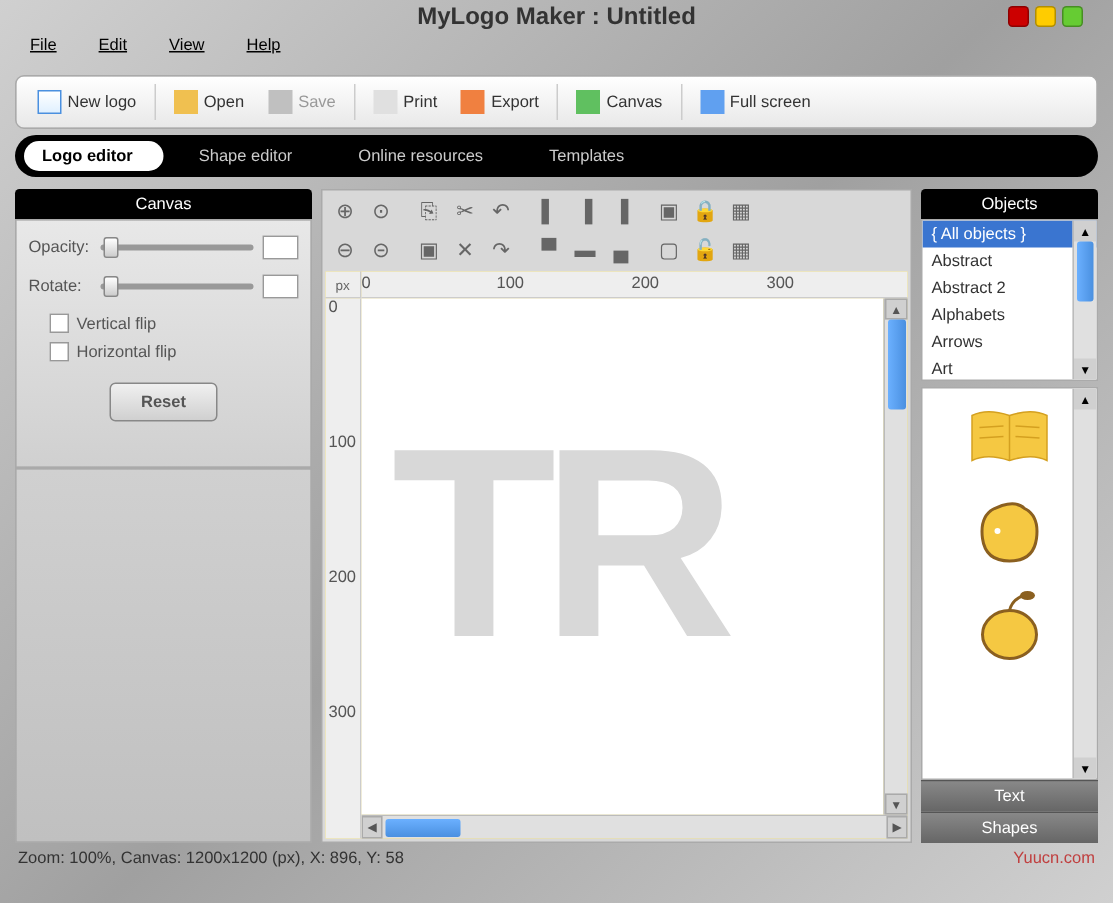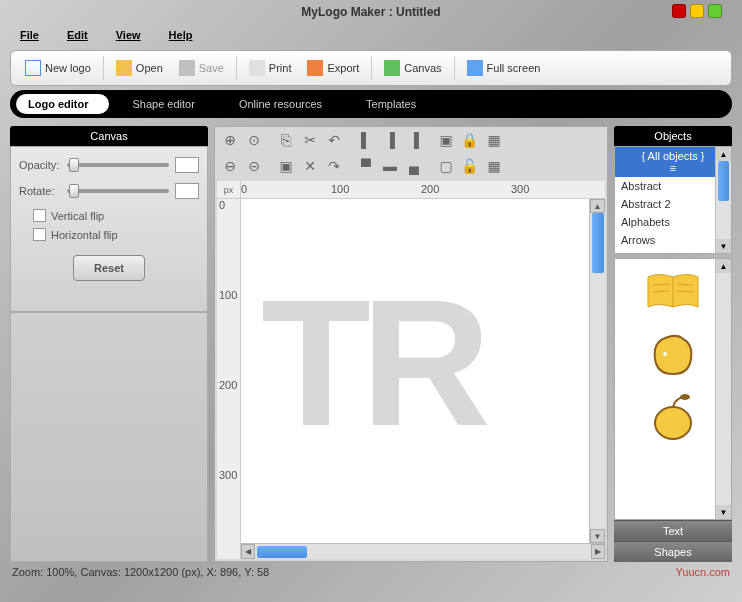--- a/index.html
+++ b/index.html
@@ -1,26 +1,26 @@
 <!DOCTYPE html>
 <html><head>
 <meta charset="utf-8">
 <style>
 * { margin: 0; padding: 0; box-sizing: border-box; font-family: Tahoma, Arial, sans-serif; font-size: 11px; }
 body { width: 742px; height: 602px; background: linear-gradient(135deg, #d0d0d0, #b8b8b8, #a0a0a0, #b8b8b8, #d0d0d0); overflow: hidden; }
 
 .titlebar { height: 24px; display: flex; align-items: center; justify-content: center; position: relative; }
-.titlebar-text { font-weight: bold; font-size: 12px; color: #333; }
+.titlebar-text { font-weight: bold; font-size: 16px; color: #333; }
 .window-controls { position: absolute; right: 20px; top: 4px; display: flex; gap: 4px; }
 .window-btn { width: 14px; height: 14px; border-radius: 3px; border: 1px solid rgba(0,0,0,0.3); }
 .btn-red { background: #cc0000; }
 .btn-yellow { background: #ffcc00; }
 .btn-green { background: #66cc33; }
 
-.menubar { height: 22px; display: flex; align-items: center; padding: 0 20px; gap: 28px; font-weight: bold; }
+.menubar { height: 22px; display: flex; padding: 0 20px; gap: 28px; }
 .menubar span { text-decoration: underline; cursor: pointer; color: #000; }
 
 .toolbar { height: 36px; margin: 4px 10px; background: linear-gradient(to bottom, #fff, #e8e8e8); border: 1px solid #aaa; border-radius: 6px; display: flex; align-items: center; padding: 0 8px; gap: 4px; }
 .toolbar-btn { display: flex; align-items: center; gap: 4px; padding: 4px 6px; cursor: pointer; color: #333; }
 .toolbar-btn.disabled { color: #999; }
 .tb-icon { width: 16px; height: 16px; display: inline-block; }
 .tb-sep { width: 1px; height: 24px; background: #ccc; margin: 0 2px; }
 
 .navbar { height: 28px; margin: 4px 10px; background: #000; border-radius: 14px; display: flex; align-items: center; padding: 0 6px; gap: 4px; }
 .nav-item { padding: 4px 20px; color: #ccc; cursor: pointer; border-radius: 10px; }
@@ -61,21 +61,21 @@
 .vscroll-thumb { position: absolute; top: 14px; left: 2px; width: 12px; height: 60px; background: linear-gradient(to right, #6bb0ff, #4a90e0); border-radius: 2px; }
 .vscroll-arrow { height: 14px; background: #d0d0d0; border: 1px solid #aaa; display: flex; align-items: center; justify-content: center; font-size: 8px; color: #555; }
 .hscroll { height: 16px; background: #e0e0e0; border-top: 1px solid #bbb; display: flex; }
 .hscroll-arrow { width: 14px; background: #d0d0d0; border: 1px solid #aaa; display: flex; align-items: center; justify-content: center; font-size: 8px; color: #555; }
 .hscroll-track { flex: 1; position: relative; }
 .hscroll-thumb { position: absolute; left: 2px; top: 2px; height: 12px; width: 50px; background: linear-gradient(to bottom, #6bb0ff, #4a90e0); border-radius: 2px; }
 
 .right-panel { width: 118px; display: flex; flex-direction: column; }
 .obj-list { background: #fff; border: 1px solid #aaa; height: 108px; overflow: hidden; position: relative; }
 .obj-item { padding: 3px 6px; color: #333; cursor: pointer; display: flex; justify-content: space-between; align-items: center; }
-.obj-item.selected { background: #3a75d0; color: #fff; flex-direction: column; }
+.obj-item.selected { background: #3a75d0; color: #fff; }
 .obj-scroll { position: absolute; right: 0; top: 0; bottom: 0; width: 16px; background: #e0e0e0; border-left: 1px solid #bbb; }
 .obj-scroll-arrow { height: 14px; background: #d0d0d0; display: flex; align-items: center; justify-content: center; font-size: 8px; }
 .obj-scroll-thumb { margin: 0 2px; height: 40px; background: linear-gradient(to right, #6bb0ff, #4a90e0); border-radius: 2px; }
 
 .preview-area { flex: 1; background: #fff; border: 1px solid #aaa; margin-top: 4px; overflow: hidden; display: flex; flex-direction: column; align-items: center; padding: 8px 0; gap: 12px; position: relative; }
 .preview-item { width: 60px; height: 50px; }
 .preview-scroll { position: absolute; right: 0; top: 0; bottom: 0; width: 16px; background: #e0e0e0; border-left: 1px solid #bbb; }
 
 .right-tabs { }
 .right-tab { background: linear-gradient(to bottom, #888, #666); color: #fff; text-align: center; padding: 4px; border-top: 1px solid #555; cursor: pointer; }

